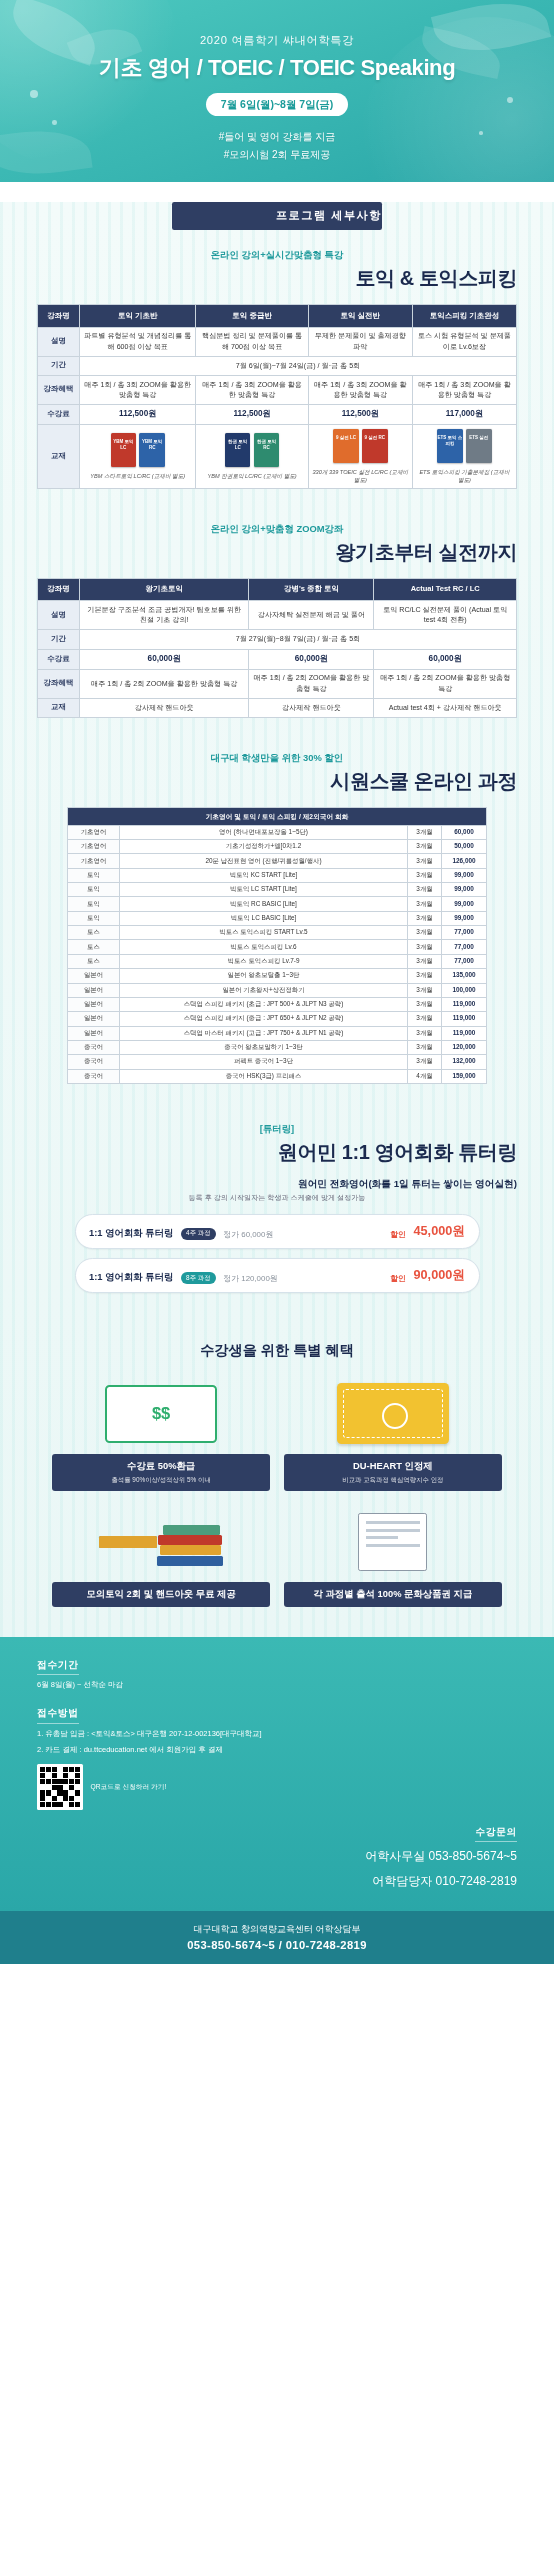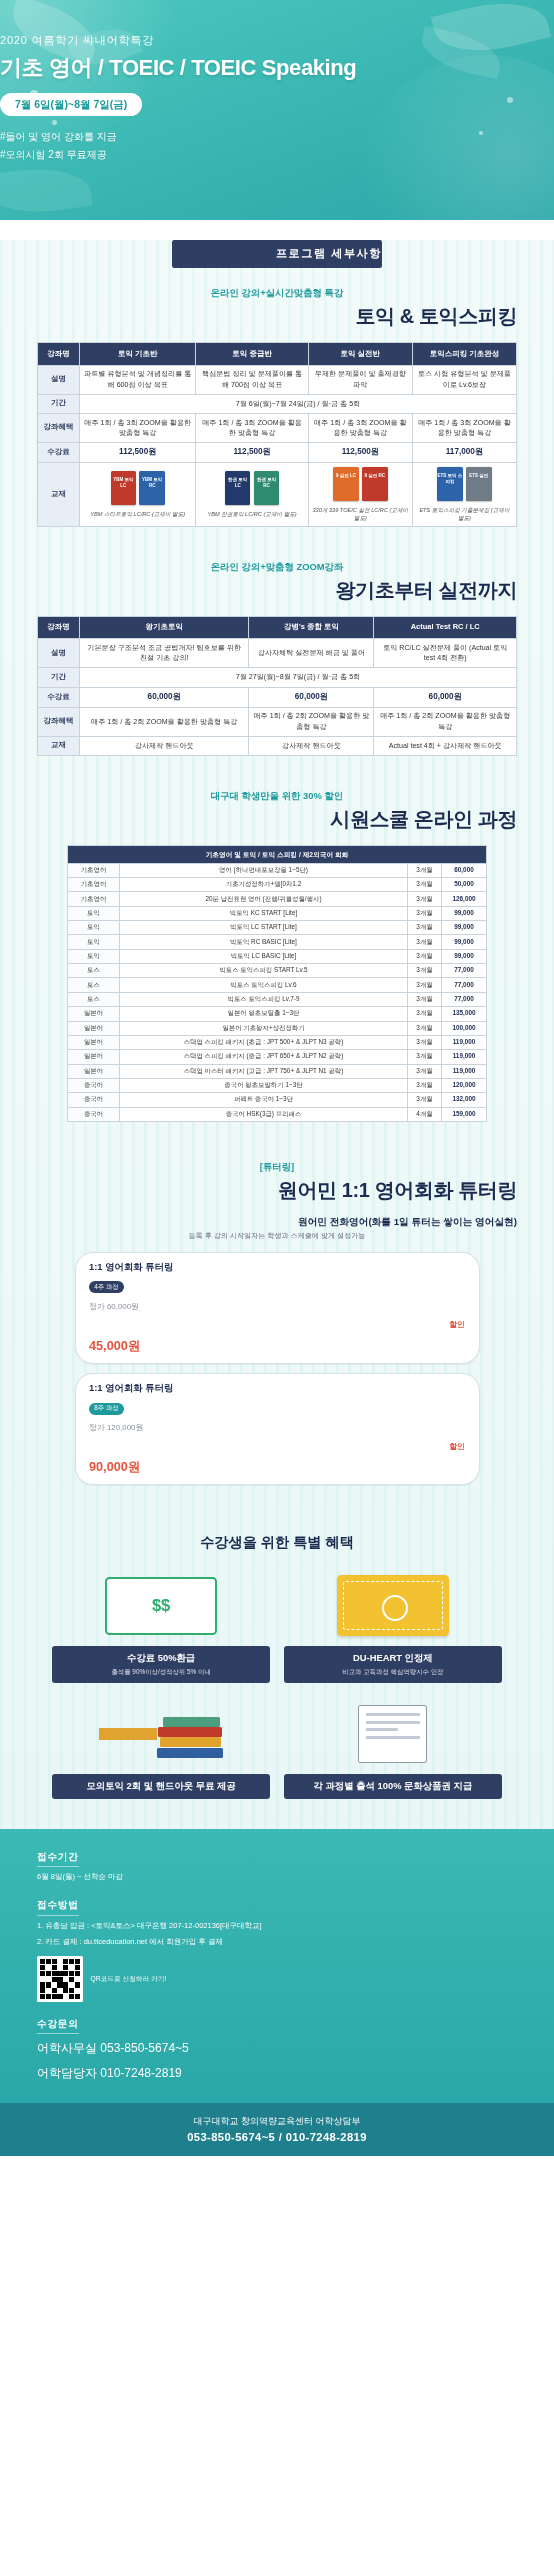--- a/index.html
+++ b/index.html
@@ -8,23 +8,24 @@
     width: 554px;
     font-family: "Liberation Sans", sans-serif;
     background: #ffffff;
     color: #333;
   }
   .page { width: 554px; position: relative; overflow: hidden; }
 
   
   .hero {
     position: relative;
-    height: 220px;
+    height: 182px;
     background: linear-gradient(160deg,#4ec9c0 0%, #3cb9b4 45%, #2aa7a8 100%);
     overflow: hidden;
+    text-align: center;
   }
   .hero:before {
     content:"";
     position:absolute; left:-45px; top:-60px; width:225px; height:225px;
     border-radius:50%;
     background: radial-gradient(circle at 30% 30%, rgba(255,255,255,.22), rgba(255,255,255,0) 70%);
   }
   .hero:after {
     content:"";
     position:absolute; right:-60px; bottom:-90px; width:255px; height:255px;
@@ -130,23 +131,22 @@
 
   
   .tut-note {
     text-align:right; color:#1b2a4e; font-size:9.7px; font-weight:bold;
     margin: 3px 0 2.2px;
   }
   .tut-sub { text-align:center; color:#667; font-size:7.1px; margin-bottom:10.5px; }
   .tut-row {
     background:#ffffff; border:0.7px solid #d6e2ea; border-radius:18px;
     padding:8.2px 13.5px; margin:0 auto 9px; width:405px;
-    display:flex; align-items:flex-start; gap:7.5px; font-size:9.4px;
+    display:flex; align-items:flex-end; gap:7.5px; font-size:9.4px;
     box-shadow:0 0.7px 1.5px rgba(0,0,0,.06);
-    flex-direction:column;
   }
   .tut-row .tname { font-weight:bold; color:#1b2a4e; }
   .tut-row .pill {
     background:#2f3e63; color:#fff; font-size:6.4px; border-radius:7.5px; padding:1.5px 5.2px;
   }
   .tut-row .pill.alt { background:#1f9a9c; }
   .tut-row .orig { color:#8a929c; font-size:7.9px; }
   .tut-row .dislbl { color:#e8533f; font-weight:bold; font-size:7.9px; margin-left:auto; }
   .tut-row .final { color:#e8533f; font-weight:bold; font-size:12.7px; }
 
@@ -624,21 +624,21 @@
             <i class="on"></i>
             <i class="on"></i>
             <i></i>
             <i class="on"></i>
             <i class="on"></i>
         </div>
         <span class="qr-cap">QR코드로 신청하러 가기!</span>
       </div>
     </div>
 
-    <div class="blk" style="margin-bottom:0;">
+    <div class="blk" style="margin-bottom:0;text-align:right;">
       <h4>수강문의</h4>
       <p class="bottom">어학사무실 053-850-5674~5</p>
       <p class="bottom">어학담당자 010-7248-2819</p>
     </div>
   </div>
 
   <div class="footer">
     <div class="f1">대구대학교 창의역량교육센터 어학상담부</div>
     <div class="f2">053-850-5674~5 / 010-7248-2819</div>
   </div>

